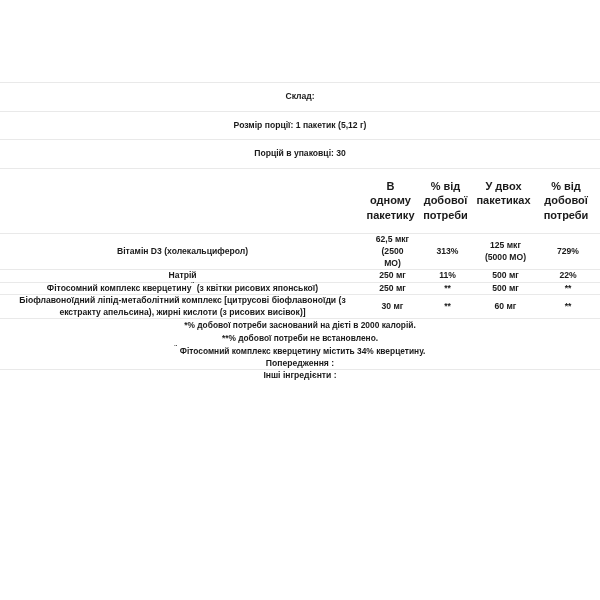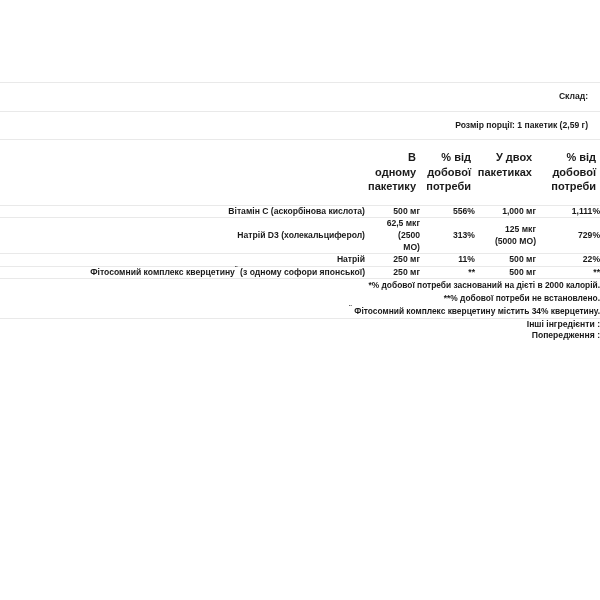--- a/index.html
+++ b/index.html
@@ -32,21 +32,21 @@
     border-collapse: collapse;
     table-layout: fixed;
     font-size: 8.6px;
     line-height: 1.35;
   }
   .facts-table td,
   .facts-table th {
     padding: 0;
     margin: 16px;
     vertical-align: middle;
-    text-align: right;
+    text-align: center;
     font-weight: bold;
     border-top: 1px solid #e9e9e9;
   }
 
   
   col.c-name { width: 365px; }
   col.c-v1   { width: 55px; }
   col.c-p1   { width: 55px; }
   col.c-v2   { width: 61px; }
   col.c-p2   { width: 64px; }
@@ -130,68 +130,71 @@
       <col class="c-p1">
       <col class="c-v2">
       <col class="c-p2">
     </colgroup>
     <tbody>
 
       <tr class="intro-row intro-first">
         <td colspan="5">Склад:</td>
       </tr>
       <tr class="intro-row">
-        <td colspan="5">Розмір порції: 1 пакетик (2,59 г)</td>
+        <td colspan="5">Розмір порції: 1 пакетик (5,12 г)</td>
+      </tr>
+      <tr class="intro-row">
+        <td colspan="5">Порцій в упаковці: 30</td>
       </tr>
 
       <tr class="head-row">
         <th class="h-name"></th>
         <th>В одному
 пакетику</th>
         <th>% від
 добової
 потреби</th>
         <th>У двох
 пакетиках</th>
         <th>% від
 добової
 потреби</th>
       </tr>
 
       </tbody>
       <tbody id="rows-host">
         <tr>
-          <td class="cell-name">Вітамін C (аскорбінова кислота)</td>
-          <td class="cell-val">500 мг</td>
-          <td class="cell-val">556%</td>
-          <td class="cell-val">1,000 мг</td>
-          <td class="cell-val">1,111%</td>
-        </tr>
-        <tr>
-          <td class="cell-name">Натрій D3 (холекальциферол)</td>
+          <td class="cell-name">Вітамін D3 (холекальциферол)</td>
           <td class="cell-val">62,5 мкг
 (2500
 МО)</td>
           <td class="cell-val">313%</td>
           <td class="cell-val">125 мкг
 (5000 МО)</td>
           <td class="cell-val">729%</td>
         </tr>
         <tr>
           <td class="cell-name">Натрій</td>
           <td class="cell-val">250 мг</td>
           <td class="cell-val">11%</td>
           <td class="cell-val">500 мг</td>
           <td class="cell-val">22%</td>
         </tr>
         <tr>
-          <td class="cell-name"><span>Фітосомний комплекс кверцетину</span><sup class="mark">¨</sup><span> (з одному софори японської)</span></td>
+          <td class="cell-name"><span>Фітосомний комплекс кверцетину</span><sup class="mark">¨</sup><span> (з квітки рисових японської)</span></td>
           <td class="cell-val">250 мг</td>
           <td class="cell-val">**</td>
           <td class="cell-val">500 мг</td>
+          <td class="cell-val">**</td>
+        </tr>
+        <tr>
+          <td class="cell-name">Біофлавоноїдний ліпід-метаболітний комплекс [цитрусові біофлавоноїди (з екстракту апельсина), жирні кислоти (з рисових висівок)]</td>
+          <td class="cell-val">30 мг</td>
+          <td class="cell-val">**</td>
+          <td class="cell-val">60 мг</td>
           <td class="cell-val">**</td>
         </tr>
       </tbody>
 
   </table>
 
   <table class="facts-table">
     <tbody>
       <tr>
         <td class="footnotes" style="border-top:1px solid #e9e9e9;">
@@ -199,21 +202,21 @@
           <div>**% добової потреби не встановлено.</div>
           <div><sup class="mark">¨</sup><span> Фітосомний комплекс кверцетину містить 34% кверцетину.</span></div>
         </td>
       </tr>
     </tbody>
   </table>
 
   <table class="facts-table">
     <tbody>
       <tr>
+        <td class="tail-block no-rule">Попередження :</td>
+      </tr>
+      <tr>
         <td class="tail-block">Інші інгредієнти :</td>
-      </tr>
-      <tr>
-        <td class="tail-block no-rule">Попередження :</td>
       </tr>
     </tbody>
   </table>
 
 </div>
 
 </body></html>

